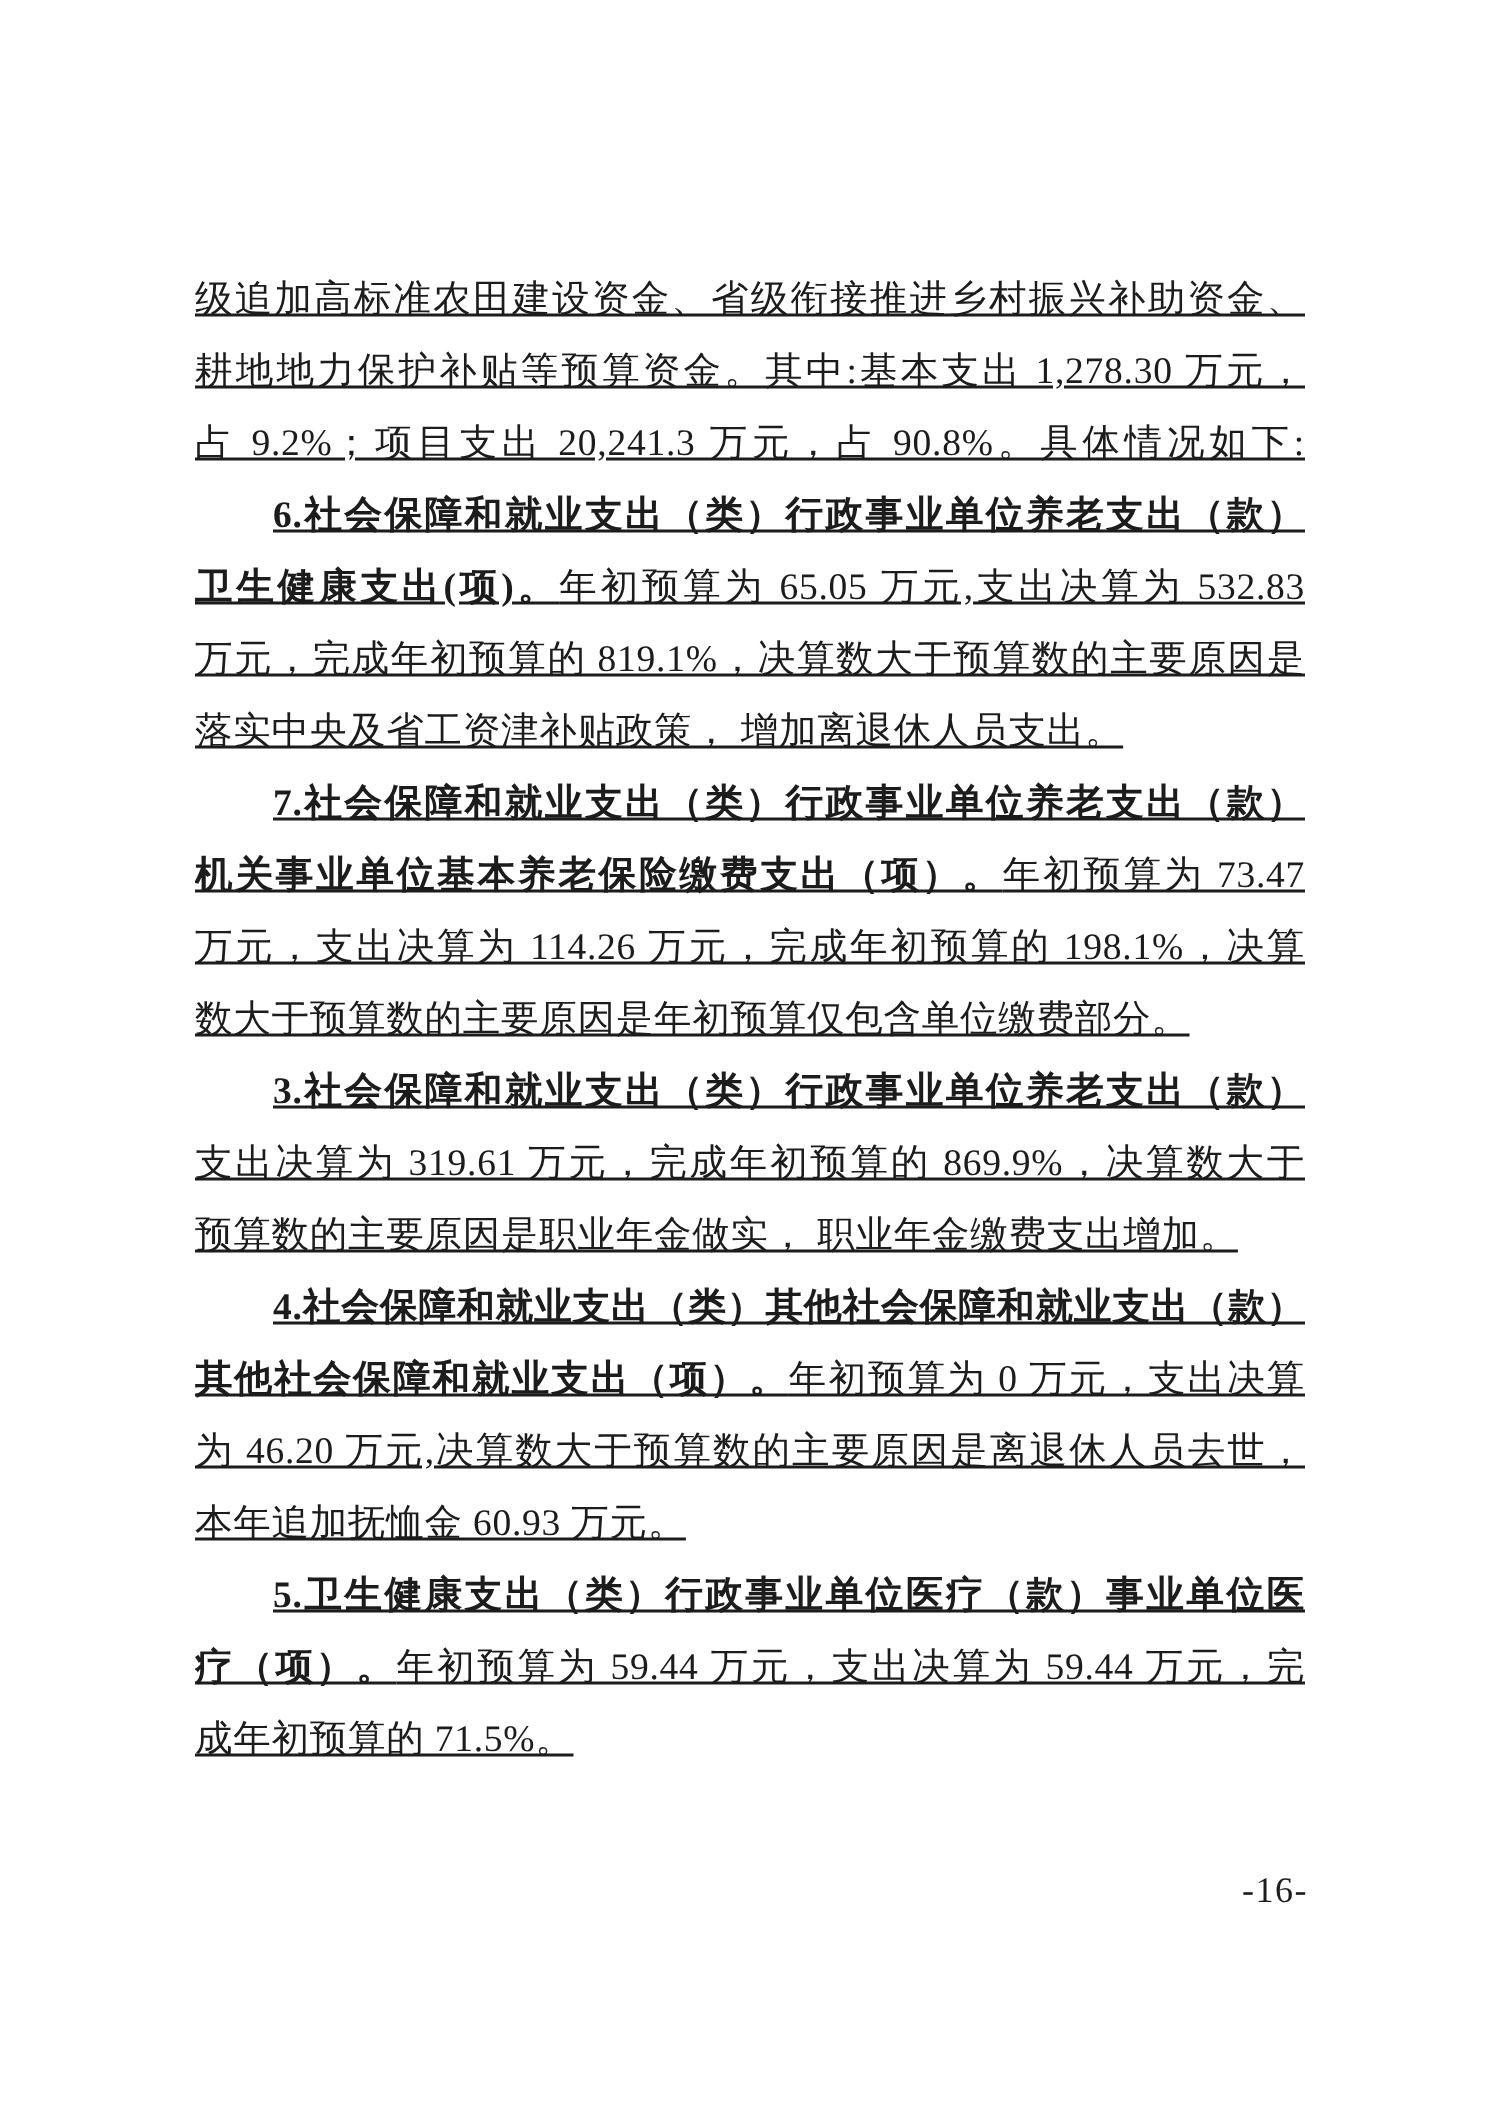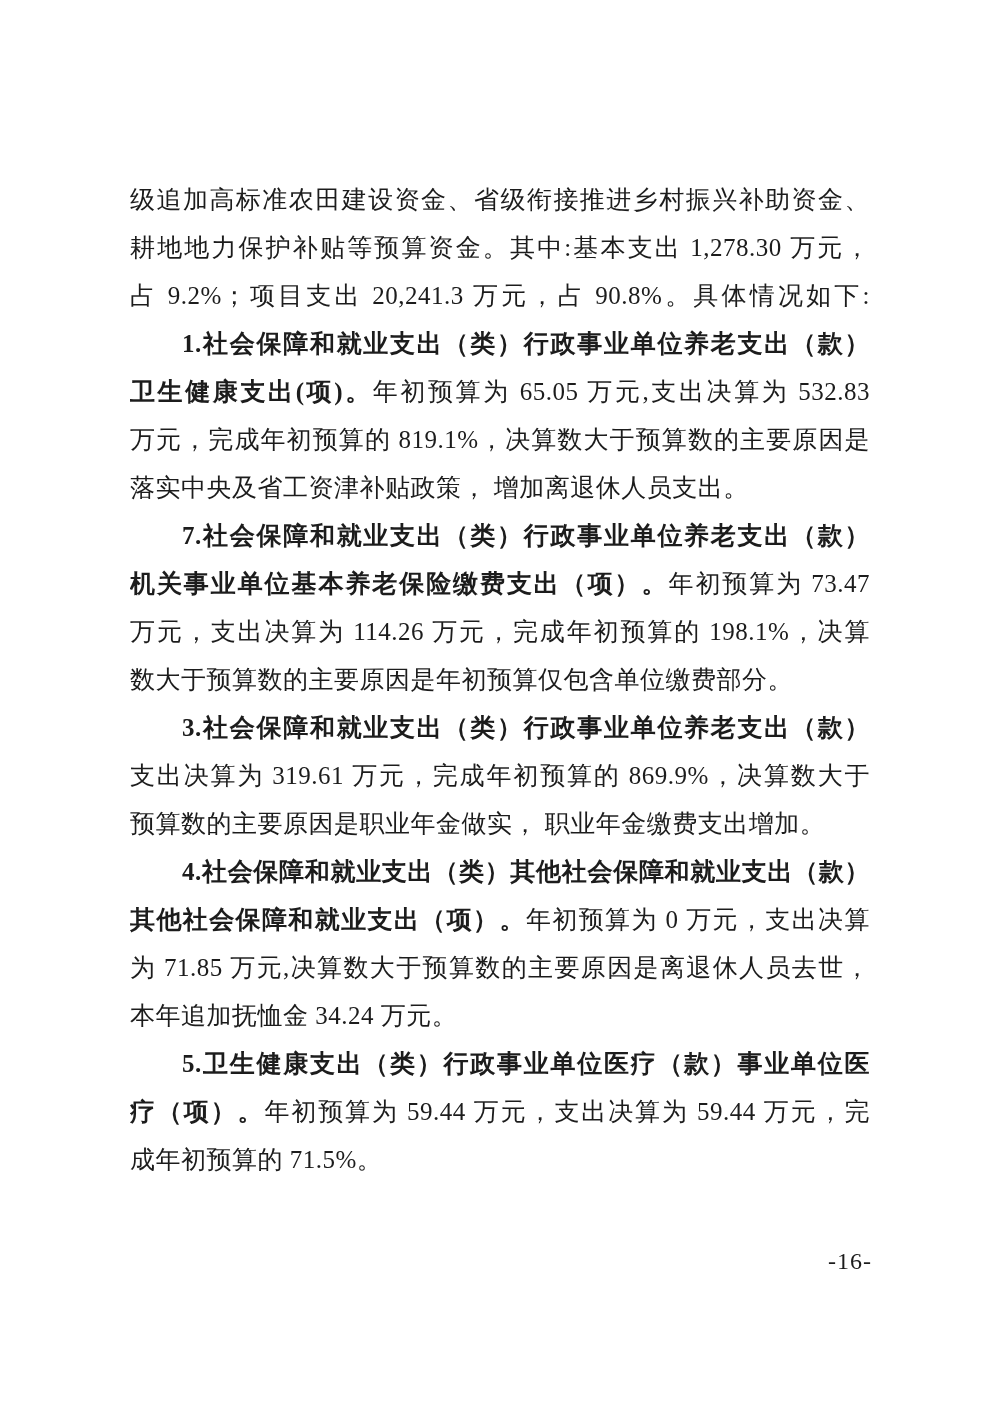--- a/index.html
+++ b/index.html
@@ -31,20 +31,21 @@
     margin: 0;
     padding: 0;
   }
   .line {
     font-size: 25px;
     line-height: 48px;
     height: 48px;
     white-space: nowrap;
     overflow: hidden;
     letter-spacing: 0.5px;
+    text-decoration: underline;
   }
   .line.just {
     text-align: justify;
     text-align-last: justify;
     -moz-text-align-last: justify;
   }
   .line.indent {
     text-indent: 52px;
   }
   .seg {
@@ -67,41 +68,41 @@
 <body>
 
 <div class="page" style="background: rgb(255, 255, 255); color: rgb(28, 28, 28);">
   <div class="doc-body">
       <div class="paragraph">
         <div class="line just"><span class="seg">级追加高标准农田建设资金、省级衔接推进乡村振兴补助资金、</span></div>
         <div class="line just"><span class="seg">耕地地力保护补贴等预算资金。其中:基本支出 1,278.30 万元，</span></div>
         <div class="line just"><span class="seg">占 9.2%；项目支出 20,241.3 万元，占 90.8%。具体情况如下:</span></div>
       </div>
       <div class="paragraph">
-        <div class="line just indent"><span class="seg bold">1.社会保障和就业支出（类）行政事业单位养老支出（款）</span></div>
+        <div class="line just indent"><span class="seg bold">6.社会保障和就业支出（类）行政事业单位养老支出（款）</span></div>
         <div class="line just"><span class="seg bold">卫生健康支出(项)。</span><span class="seg">年初预算为 65.05 万元,支出决算为 532.83</span></div>
         <div class="line just"><span class="seg">万元，完成年初预算的 819.1%，决算数大于预算数的主要原因是</span></div>
         <div class="line"><span class="seg">落实中央及省工资津补贴政策， 增加离退休人员支出。</span></div>
       </div>
       <div class="paragraph">
         <div class="line just indent"><span class="seg bold">7.社会保障和就业支出（类）行政事业单位养老支出（款）</span></div>
         <div class="line just"><span class="seg bold">机关事业单位基本养老保险缴费支出（项）。</span><span class="seg">年初预算为 73.47</span></div>
         <div class="line just"><span class="seg">万元，支出决算为 114.26 万元，完成年初预算的 198.1%，决算</span></div>
         <div class="line"><span class="seg">数大于预算数的主要原因是年初预算仅包含单位缴费部分。</span></div>
       </div>
       <div class="paragraph">
         <div class="line just indent"><span class="seg bold">3.社会保障和就业支出（类）行政事业单位养老支出（款）</span></div>
         <div class="line just"><span class="seg">支出决算为 319.61 万元，完成年初预算的 869.9%，决算数大于</span></div>
         <div class="line"><span class="seg">预算数的主要原因是职业年金做实， 职业年金缴费支出增加。</span></div>
       </div>
       <div class="paragraph">
         <div class="line just indent"><span class="seg bold">4.社会保障和就业支出（类）其他社会保障和就业支出（款）</span></div>
         <div class="line just"><span class="seg bold">其他社会保障和就业支出（项）。</span><span class="seg">年初预算为 0 万元，支出决算</span></div>
-        <div class="line just"><span class="seg">为 71.85 万元,决算数大于预算数的主要原因是离退休人员去世，</span></div>
-        <div class="line"><span class="seg">本年追加抚恤金 34.24 万元。</span></div>
+        <div class="line just"><span class="seg">为 46.20 万元,决算数大于预算数的主要原因是离退休人员去世，</span></div>
+        <div class="line"><span class="seg">本年追加抚恤金 60.93 万元。</span></div>
       </div>
       <div class="paragraph">
         <div class="line just indent"><span class="seg bold">5.卫生健康支出（类）行政事业单位医疗（款）事业单位医</span></div>
         <div class="line just"><span class="seg bold">疗（项）。</span><span class="seg">年初预算为 59.44 万元，支出决算为 59.44 万元，完</span></div>
         <div class="line"><span class="seg">成年初预算的 71.5%。</span></div>
       </div>
     </div>
   <div class="footer">-16-</div>
 </div>
 

